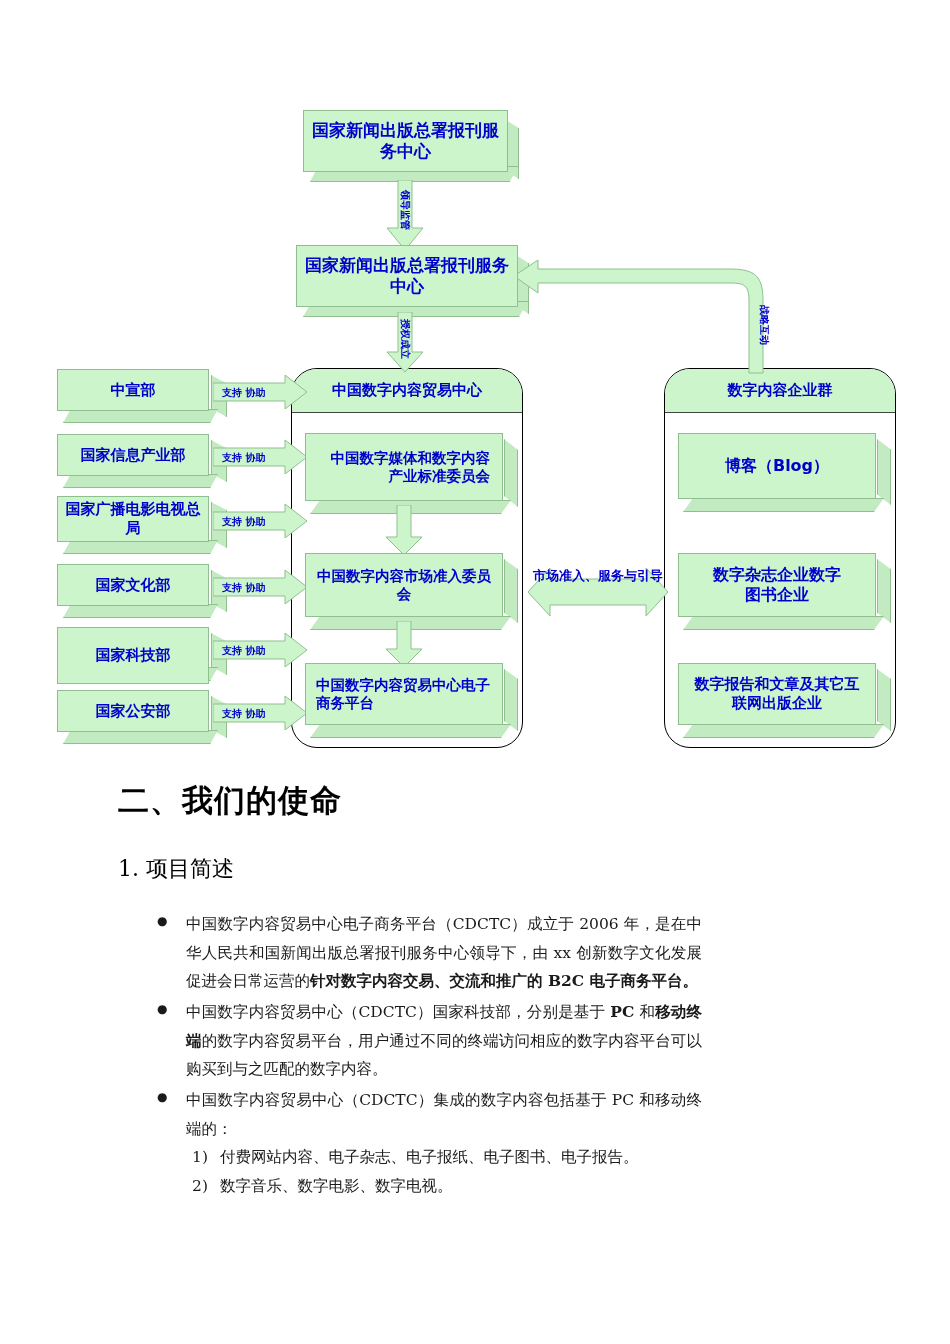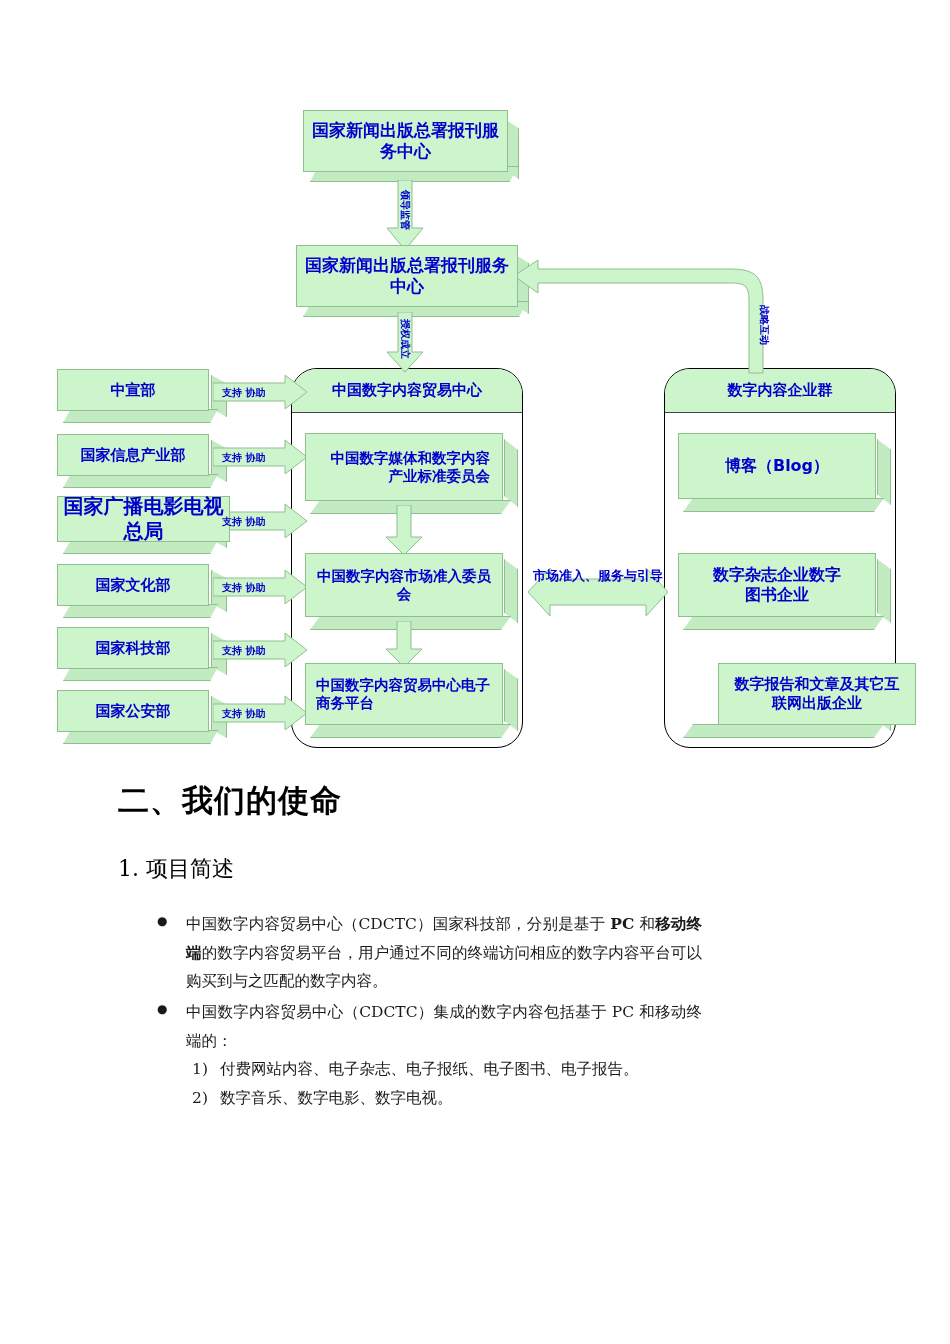--- a/index.html
+++ b/index.html
@@ -235,21 +235,21 @@
   </div>
   <svg width="95" height="34" style="position:absolute; left:213px; top:440px; z-index:2;">
     <polygon points="0,8 72,8 72,0 94,17 72,34 72,26 0,26" fill="#ccf5cc" stroke="#8fbf8f" stroke-width="1"></polygon>
   </svg>
   <div class="arrow-right-label" style="left:222px; top:451px;">
     <span>支持 协助</span>
   </div>
 
   <div class="bevel" style="left:211px; top:502px; width:16px; height:46px; clip-path: polygon(0 0, 100% 18%, 100% 100%, 0 82%);"></div>
   <div class="bevel" style="left:63px; top:540px; width:155px; height:14px; clip-path: polygon(5% 0, 100% 0, 95% 100%, 0 100%);"></div>
-  <div class="box" style="left:57px; top:496px; width:173px; height:46px; font-size:20px; padding:0 4px;text-align:center;">
+  <div class="box" style="left:57px; top:496px; width:152px; height:46px; font-size:15px; padding:0 4px;text-align:center;">
     <span>国家广播电影电视总局</span>
   </div>
   <svg width="95" height="34" style="position:absolute; left:213px; top:504px; z-index:2;">
     <polygon points="0,8 72,8 72,0 94,17 72,34 72,26 0,26" fill="#ccf5cc" stroke="#8fbf8f" stroke-width="1"></polygon>
   </svg>
   <div class="arrow-right-label" style="left:222px; top:515px;">
     <span>支持 协助</span>
   </div>
 
   <div class="bevel" style="left:211px; top:570px; width:16px; height:42px; clip-path: polygon(0 0, 100% 20%, 100% 100%, 0 80%);"></div>
@@ -259,21 +259,21 @@
   </div>
   <svg width="95" height="34" style="position:absolute; left:213px; top:570px; z-index:2;">
     <polygon points="0,8 72,8 72,0 94,17 72,34 72,26 0,26" fill="#ccf5cc" stroke="#8fbf8f" stroke-width="1"></polygon>
   </svg>
   <div class="arrow-right-label" style="left:222px; top:581px;">
     <span>支持 协助</span>
   </div>
 
   <div class="bevel" style="left:211px; top:633px; width:16px; height:42px; clip-path: polygon(0 0, 100% 20%, 100% 100%, 0 80%);"></div>
   <div class="bevel" style="left:63px; top:667px; width:155px; height:14px; clip-path: polygon(5% 0, 100% 0, 95% 100%, 0 100%);"></div>
-  <div class="box" style="left:57px; top:627px; width:152px; height:42px; font-size:15px;">
+  <div class="box" style="left:57px; top:627px; width:152px; height:57px; font-size:15px;">
     <span>国家科技部</span>
   </div>
   <svg width="95" height="34" style="position:absolute; left:213px; top:633px; z-index:2;">
     <polygon points="0,8 72,8 72,0 94,17 72,34 72,26 0,26" fill="#ccf5cc" stroke="#8fbf8f" stroke-width="1"></polygon>
   </svg>
   <div class="arrow-right-label" style="left:222px; top:644px;">
     <span>支持 协助</span>
   </div>
 
   <div class="bevel" style="left:211px; top:696px; width:16px; height:42px; clip-path: polygon(0 0, 100% 20%, 100% 100%, 0 80%);"></div>
@@ -340,29 +340,30 @@
   </div>
 
   <div class="bevel" style="left:877px; top:559px; width:14px; height:64px; clip-path: polygon(0 0, 100% 16%, 100% 100%, 0 84%);"></div>
   <div class="bevel" style="left:683px; top:616px; width:201px; height:14px; clip-path: polygon(5% 0, 100% 0, 95% 100%, 0 100%);"></div>
   <div class="box" style="left:678px; top:553px; width:198px; height:64px; font-size:16px; padding:4px 28px;">
     <span>数字杂志企业数字图书企业</span>
   </div>
 
   <div class="bevel" style="left:877px; top:669px; width:14px; height:62px; clip-path: polygon(0 0, 100% 16%, 100% 100%, 0 84%);"></div>
   <div class="bevel" style="left:683px; top:724px; width:201px; height:14px; clip-path: polygon(5% 0, 100% 0, 95% 100%, 0 100%);"></div>
-  <div class="box" style="left:678px; top:663px; width:198px; height:62px; font-size:15px; padding:0 10px;margin-left:40px;">
+  <div class="box" style="left:678px; top:663px; width:198px; height:62px; font-size:15px; padding:0 10px;">
     <span>数字报告和文章及其它互联网出版企业</span>
   </div>
 
 </div>
 
 <div class="doc">
   <h2 class="section-title">二、我们的使命</h2>
   <h3 class="sub-title">1. 项目简述</h3>
   <ul class="bullets" id="bullet-list">
+      <li><span>中国数字内容贸易中心电子商务平台（CDCTC）成立于 2006 年，是在中华人民共和国新闻出版总署报刊服务中心领导下，由 xx 创新数字文化发展促进会日常运营的</span><span class="b">针对数字内容交易、交流和推广的 B2C 电子商务平台。</span></li>
       <li><span>中国数字内容贸易中心（CDCTC）国家科技部，分别是基于 </span><span class="b">PC</span><span> 和</span><span class="b">移动终端</span><span>的数字内容贸易平台，用户通过不同的终端访问相应的数字内容平台可以购买到与之匹配的数字内容。</span></li>
       <li><span>中国数字内容贸易中心（CDCTC）集成的数字内容包括基于 PC 和移动终端的：</span><ol class="sublist">
           <li>付费网站内容、电子杂志、电子报纸、电子图书、电子报告。</li>
           <li>数字音乐、数字电影、数字电视。</li>
         </ol></li>
     </ul>
 </div>
 
 </body></html>

